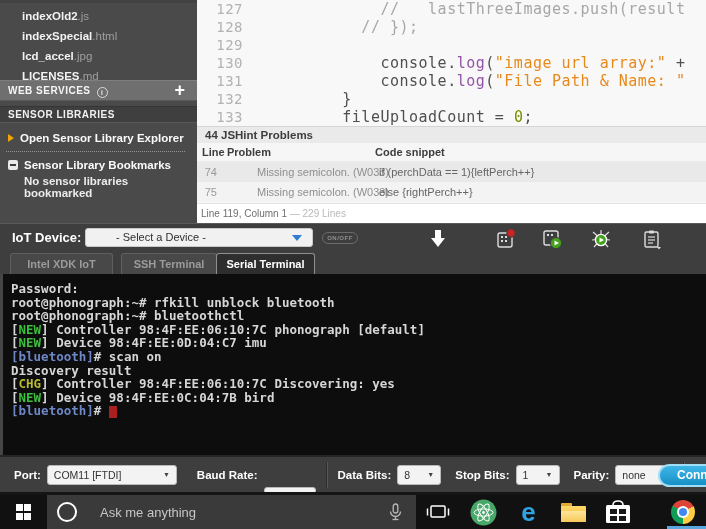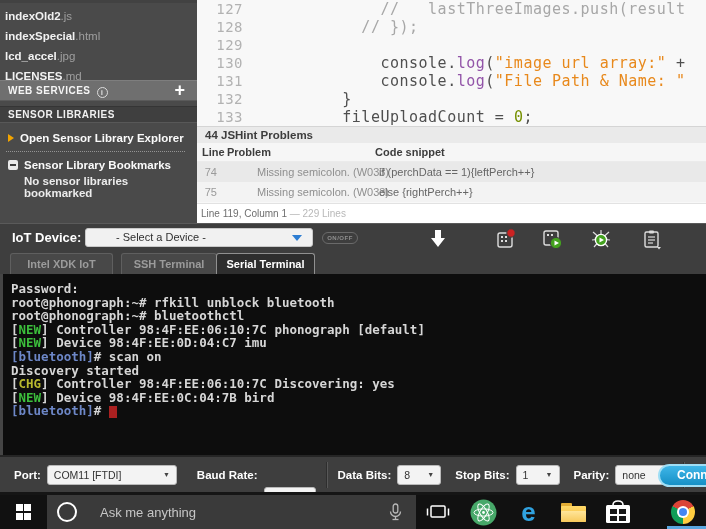--- a/index.html
+++ b/index.html
@@ -4,21 +4,21 @@
 <style>
   * { margin:0; padding:0; box-sizing:border-box; }
   html,body { background:#000; }
   .screen { position:relative; width:706px; height:529px; overflow:hidden;
             background:#f8f8f8; font-family:"Liberation Sans", sans-serif; }
 
   
   .sidebar { position:absolute; left:0; top:0; width:197px; height:223px; background:#4a4a4a; }
   .file-sliver { height:3px; background:#424242; }
   .file-list { padding-top:3px; }
-  .file-item { height:20px; line-height:20px; padding-left:5px; font-size:11.5px; white-space:nowrap; cursor:default; }
+  .file-item { height:20px; line-height:20px; padding-left:22px; font-size:11.5px; white-space:nowrap; cursor:default; }
   .fname { color:#f2f2f2; font-weight:bold; }
   .fext  { color:#9f9f9f; }
   .ws-band { position:absolute; top:80px; left:0; width:100%; height:21px; background:#6f6f6f;
              box-shadow: inset 0 1px 0 #7e7e7e, inset 0 -1px 0 #5a5a5a; }
   .ws-label { position:absolute; left:8px; top:0; line-height:21px; font-size:10px; font-weight:bold;
               color:#f5f5f5; letter-spacing:.5px; }
   .info-i { display:inline-block; width:11px; height:11px; border:1px solid #dcdcdc; border-radius:50%;
             font-size:8px; line-height:9px; text-align:center; color:#dcdcdc; margin-left:6px;
             vertical-align:-1px; font-weight:bold; font-style:normal; }
   .ws-plus { position:absolute; right:12px; top:0; line-height:20px; font-size:18px; font-weight:bold; color:#fff; cursor:pointer; }
@@ -255,21 +255,21 @@
       </div>
   </div>
 
   <div class="terminal" id="terminal">
       <div class="tline"><span class="t-p">Password:</span></div>
       <div class="tline"><span class="t-p">root@phonograph:~# rfkill unblock bluetooth</span></div>
       <div class="tline"><span class="t-p">root@phonograph:~# bluetoothctl</span></div>
       <div class="tline"><span class="t-p">[</span><span class="t-g">NEW</span><span class="t-p">] Controller 98:4F:EE:06:10:7C phonograph [default]</span></div>
       <div class="tline"><span class="t-p">[</span><span class="t-g">NEW</span><span class="t-p">] Device 98:4F:EE:0D:04:C7 imu</span></div>
       <div class="tline"><span class="t-b">[bluetooth]</span><span class="t-p"># scan on</span></div>
-      <div class="tline"><span class="t-p">Discovery started</span></div>
+      <div class="tline"><span class="t-p">Discovery result</span></div>
       <div class="tline"><span class="t-p">[</span><span class="t-y">CHG</span><span class="t-p">] Controller 98:4F:EE:06:10:7C Discovering: yes</span></div>
       <div class="tline"><span class="t-p">[</span><span class="t-g">NEW</span><span class="t-p">] Device 98:4F:EE:0C:04:7B bird</span></div>
       <div class="tline"><span class="t-b">[bluetooth]</span><span class="t-p"># </span><span class="t-cur">&nbsp;</span></div>
     </div>
 
   <div class="settings">
     <span class="set-label">Port:</span>
     <div class="dd dd-port">
       <span>COM11 [FTDI]</span>
         <span class="caret">▼</span>

